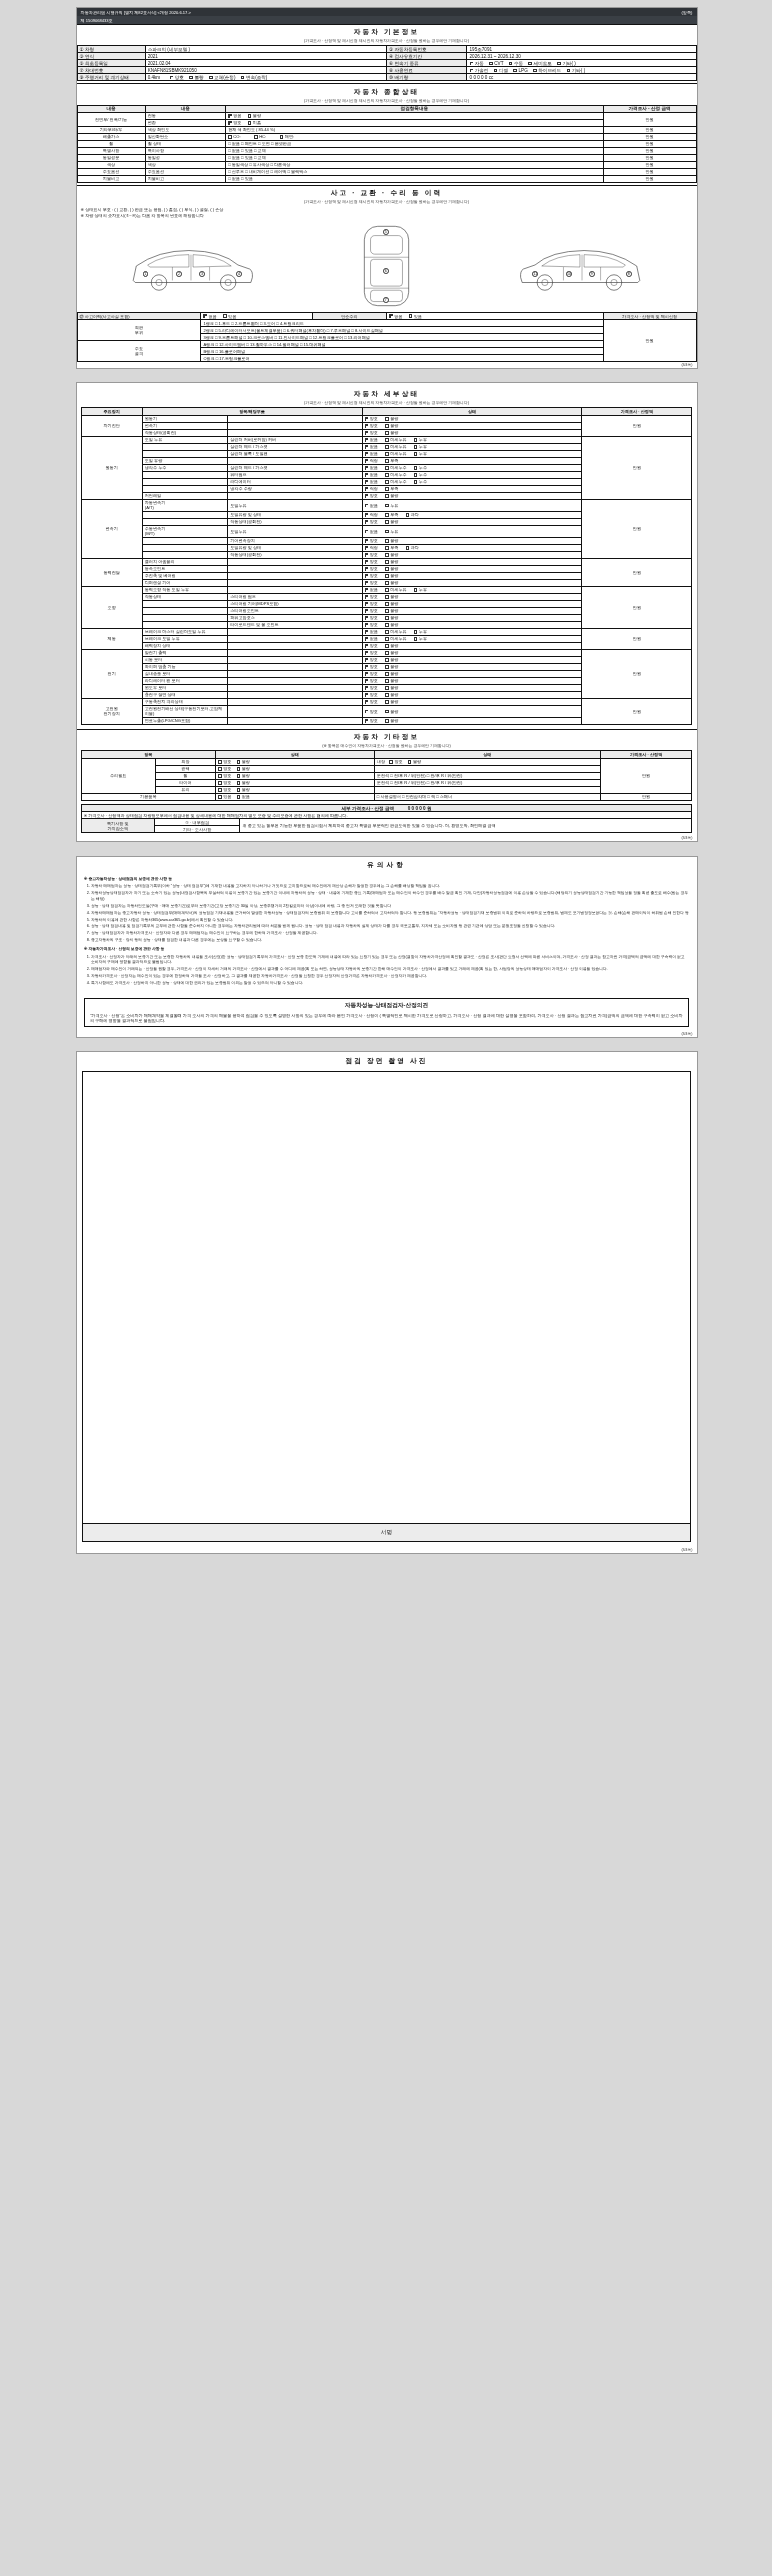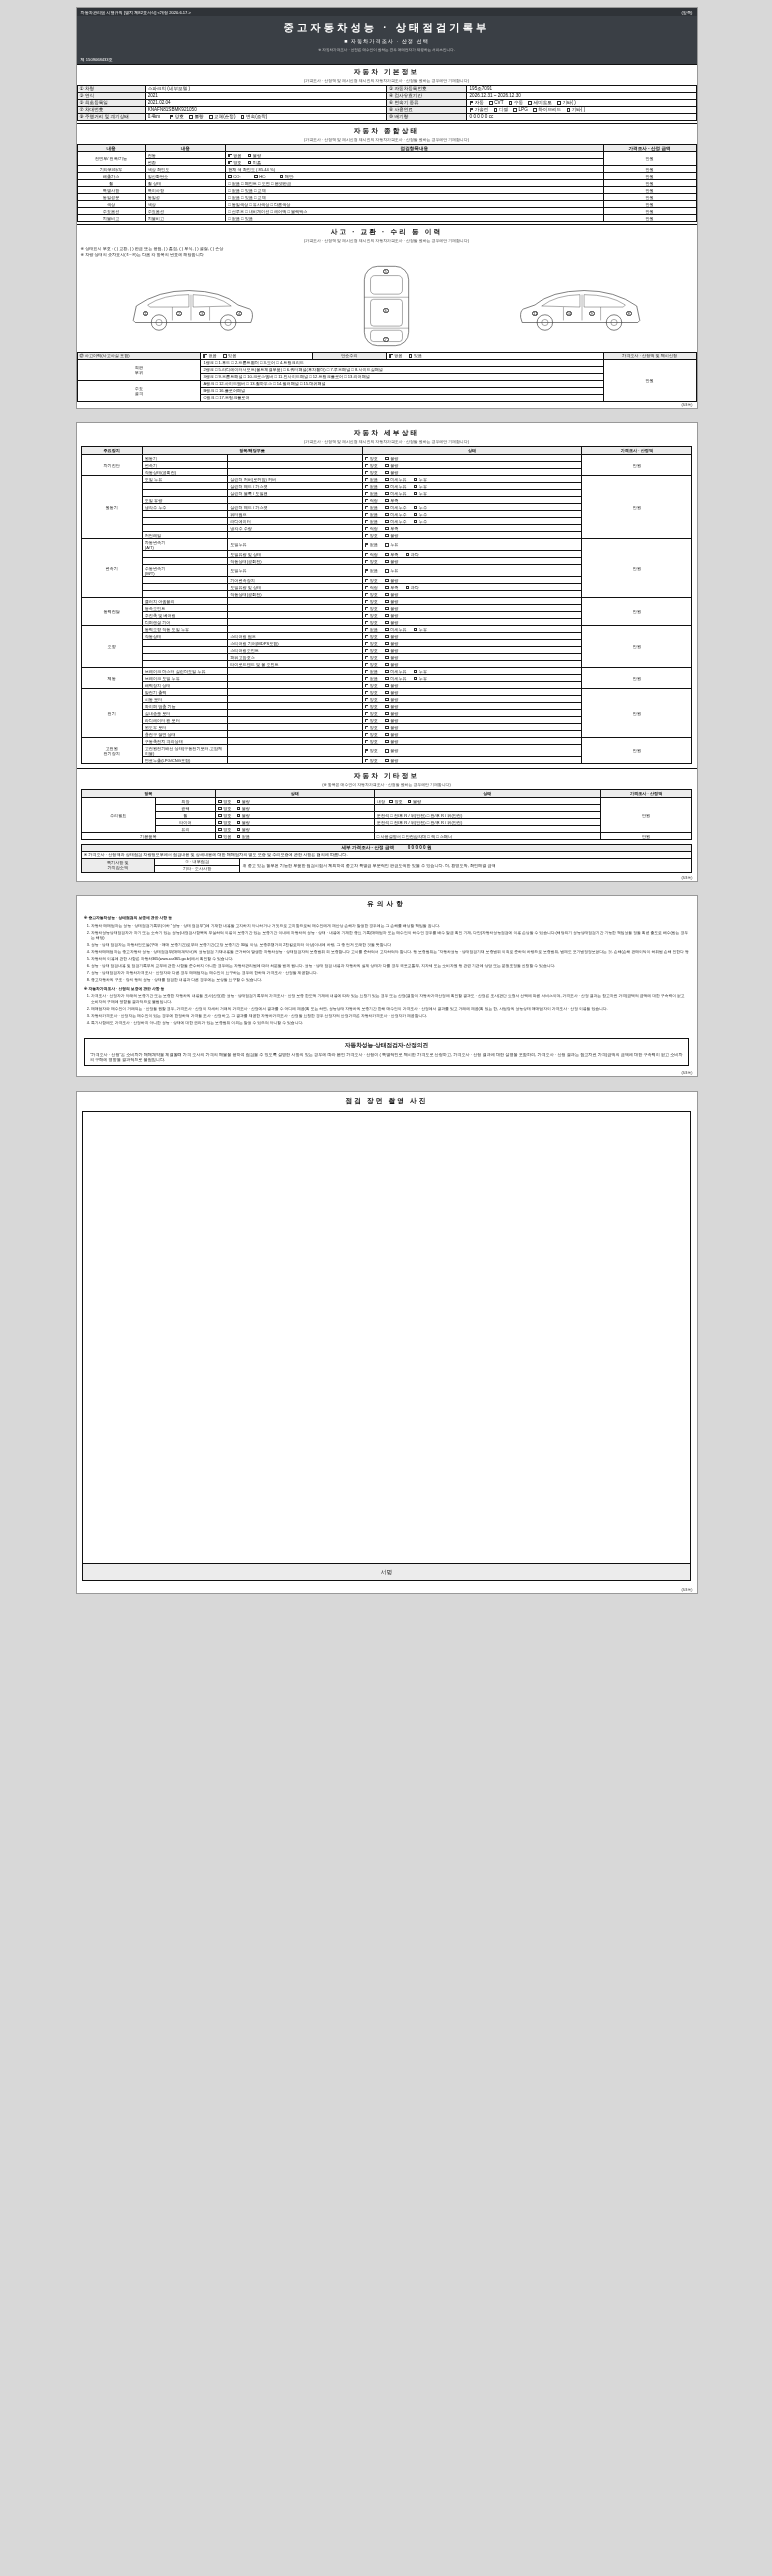--- a/index.html
+++ b/index.html
@@ -93,25 +93,20 @@
 
 <div class="pagewrap">
 
   <div class="page sheet">
 
     <div class="topbar">
       <span>자동차관리법 시행규칙 [별지 제82호서식] &lt;개정 2020.6.17.&gt;</span>
       <span class="rt">(앞쪽)</span>
     </div>
 
-    <div class="titleblock">
-      <h1>중고자동차성능 · 상태점검기록부</h1>
-      <div class="sub">■ 자동차가격조사 · 산정 선택</div>
-      <div class="sub2">※ 자동차가격조사 · 산정은 매수인이 원하는 경우 매매업자가 제공하는 서비스입니다.</div>
-    </div>
     <div class="numline">제 1509068433호</div>
 
     <div class="band">
       <div class="sect-title">자동차 기본정보</div>
       <div class="sect-note">(가격조사 · 산정액 및 제시신청 제시인의 자동차가격조사 · 산정을 원하는 경우에만 기재합니다)</div>
       <table>
         <tbody>
             <tr class="thinrow">
           <td class="gray sm" style="width:11%">① 차명</td>
           <td class="sm" style="width:39%">스파크의 (네부모델 )</td>

